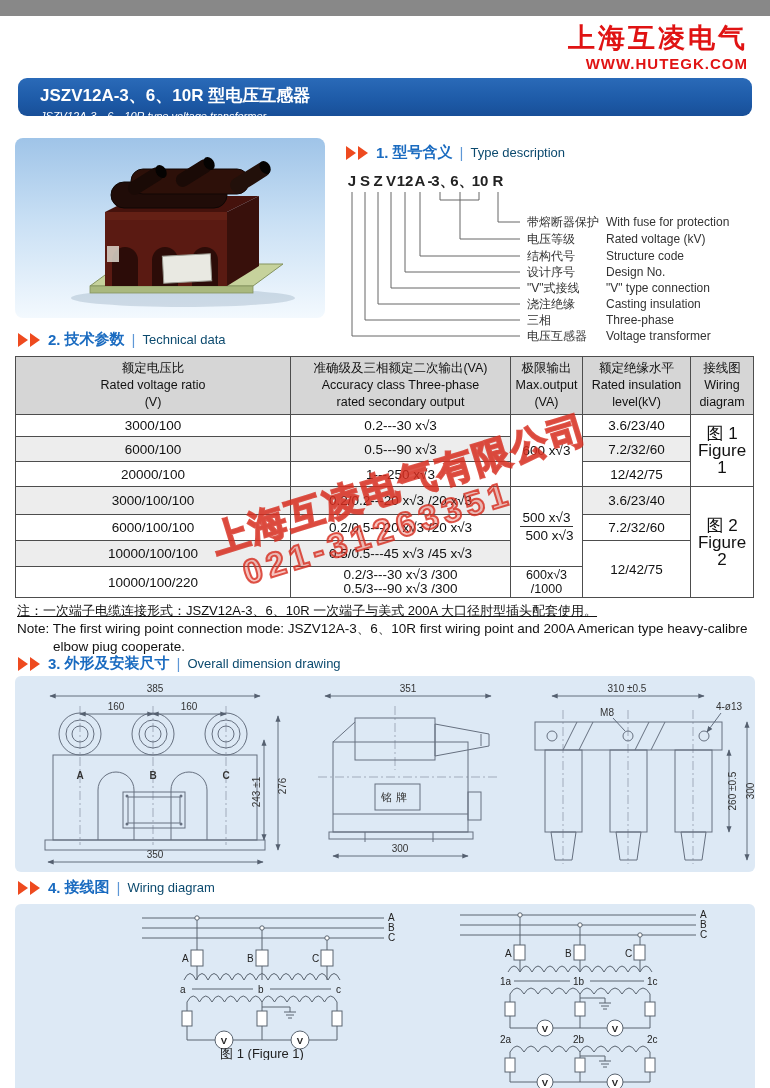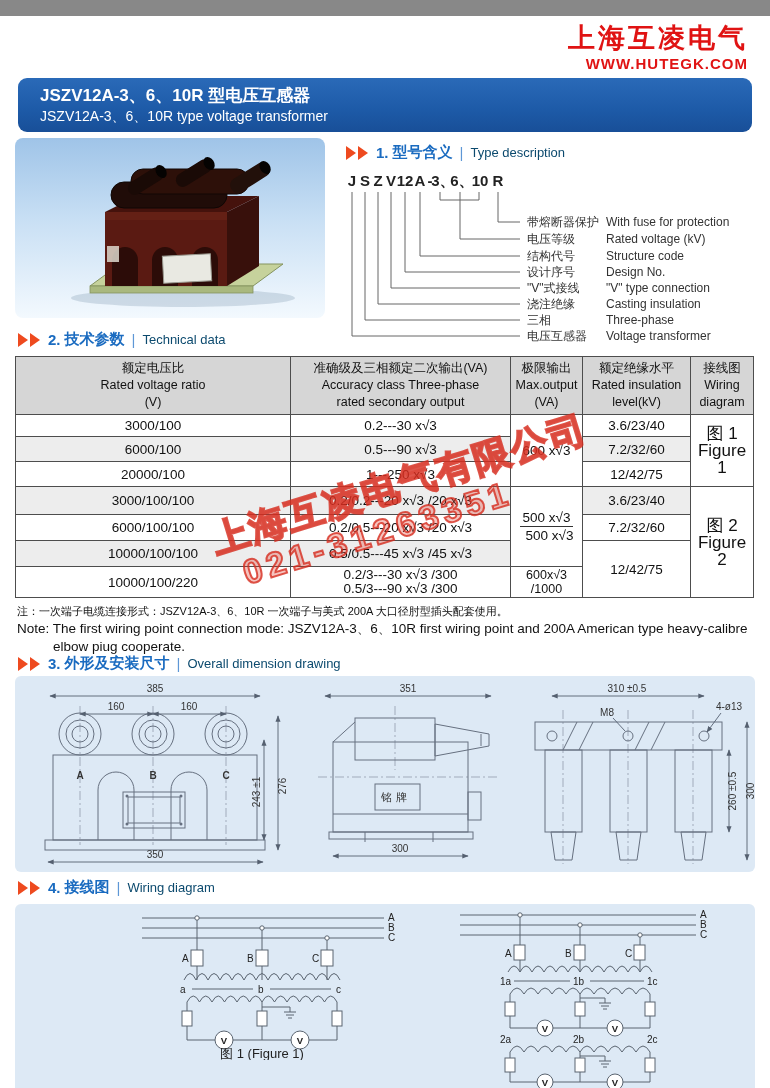--- a/index.html
+++ b/index.html
@@ -5,25 +5,25 @@
   * { margin:0; padding:0; box-sizing:border-box; }
   body { background:#888; font-family:"Liberation Sans","DejaVu Sans",sans-serif; }
   .page { position:relative; width:770px; height:1088px; background:#ffffff; margin:16px auto; overflow:hidden; }
 
   
   .logo-block { position:absolute; top:6px; right:22px; text-align:right; color:#e01313; }
   .logo-cn { font-size:27px; font-weight:bold; letter-spacing:3px; line-height:32px; }
   .logo-web { font-size:15px; font-weight:bold; letter-spacing:1px; line-height:20px; }
 
   
-  .title-bar { position:absolute; left:18px; top:62px; width:734px; height:54px;
+  .title-bar { position:absolute; left:18px; top:62px; width:734px; height:38px;
     background:linear-gradient(180deg,#2a6ab8 0%,#1d5aa7 60%,#184f98 100%);
     border-radius:9px; color:#ffffff; padding:7px 0 0 22px; }
   .title-cn { font-size:17px; font-weight:bold; line-height:21px; }
-  .title-en { font-size:14px; line-height:20px; }
+  .title-en { font-size:11px; line-height:20px;font-style:italic; }
 
   
   .photo-panel { position:absolute; left:15px; top:122px; width:310px; height:180px;
     border-radius:8px; background:linear-gradient(180deg,#9fc4e8 0%,#c8dff4 45%,#f3f9fe 100%); overflow:hidden; }
 
   
   .sec-title { position:absolute; display:flex; align-items:center; white-space:nowrap; }
   .tri { width:0; height:0; border-left:10px solid #ee4a1f; border-top:7px solid transparent; border-bottom:7px solid transparent; display:inline-block; margin-right:2px; }
   .sec-no, .sec-cn { font-size:15px; font-weight:bold; color:#1a6bc0; margin-left:6px; }
   .sec-cn { margin-left:4px; }
@@ -51,21 +51,21 @@
 
   
   .watermark { position:absolute; left:205px; top:448px; width:400px; transform:rotate(-17deg);
     font-weight:bold; color:rgba(224,58,42,0.30); -webkit-text-stroke:2px rgba(214,44,30,0.8);
     text-align:center; pointer-events:none; z-index:5; }
   .wm1 { font-size:37px; letter-spacing:2px; line-height:40px; }
   .wm2 { font-size:34px; letter-spacing:5px; line-height:38px; padding-right:70px; }
 
   
   .note-block { position:absolute; left:17px; top:586px; width:740px; color:#111111; }
-  .note-cn { font-size:11px; line-height:18px; }
+  .note-cn { font-size:13px; line-height:18px;text-decoration:underline; }
   .note-en { font-size:13.5px; line-height:18px; }
   .note-en2 { font-size:13.5px; line-height:18px; padding-left:36px; }
 
   
   .panel { position:absolute; background:#dde9f5; border-radius:6px; }
   .draw-panel { left:15px; top:660px; width:740px; height:196px; }
   .wire-panel { left:15px; top:888px; width:740px; height:192px; }
 
   
   .dim-t { font-size:10px; fill:#333333; }

